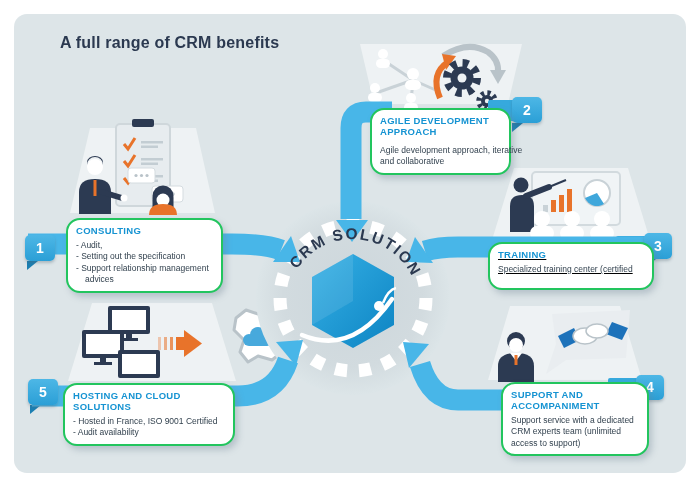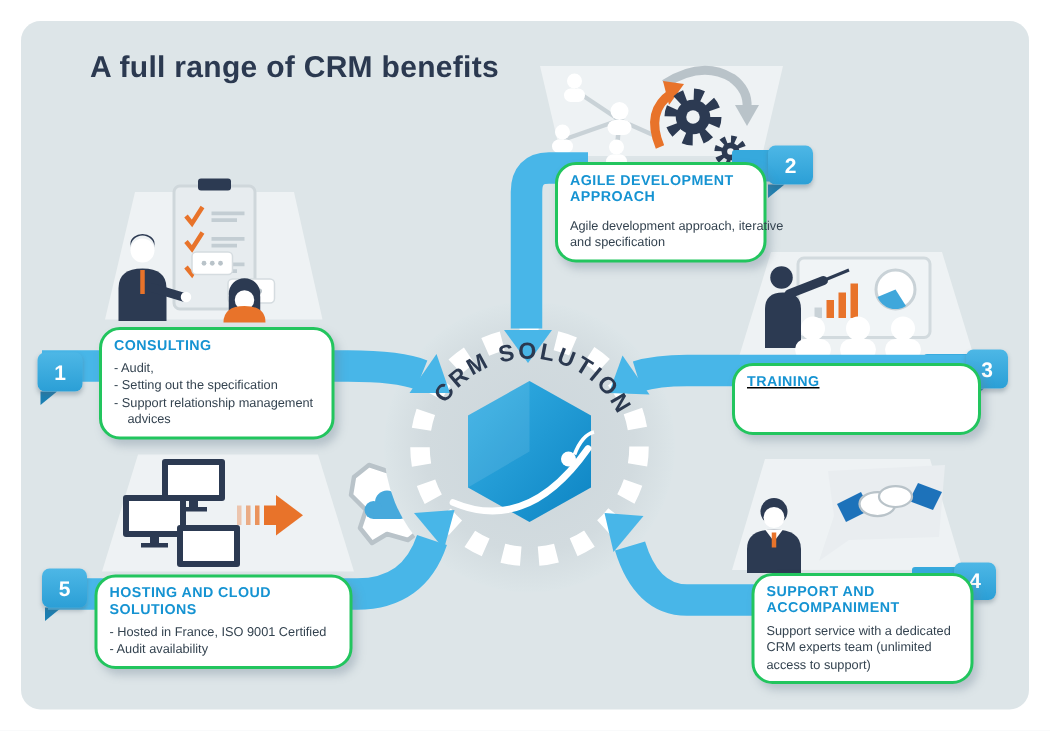--- a/index.html
+++ b/index.html
@@ -1,20 +1,20 @@
 <!DOCTYPE html>
 <html><head>
 <meta charset="utf-8">
 <style>
   html,body{margin:0;padding:0;background:#ffffff;}
   .stage{position:relative;width:700px;height:487px;background:#ffffff;overflow:hidden;
          font-family:"Liberation Sans", sans-serif;}
   .card{position:absolute;left:14px;top:14px;width:672px;height:459px;border-radius:13px;
         background:#dde5e8;}
-  .page-title{position:absolute;left:60px;top:34px;font-size:20px;font-weight:700;
+  .page-title{position:absolute;left:60px;top:34px;font-size:16px;font-weight:700;
         color:#2b3950;letter-spacing:0.2px;z-index:6;}
   .bgsvg{position:absolute;left:0;top:0;z-index:1;}
   .badge{position:absolute;z-index:4;background:linear-gradient(#4db7e6,#2b9fd6);
         border-radius:5px;color:#fff;font-weight:700;font-size:14px;text-align:center;
         box-shadow:0 2px 3px rgba(80,100,115,.35);}
   .box{position:absolute;z-index:5;background:#ffffff;border:2px solid #22c55e;border-radius:14px;
         box-sizing:border-box;padding:6px 4px 5px 8px;
         box-shadow:3px 4px 6px rgba(110,130,145,.35);}
   .box-title{font-size:9.5px;font-weight:700;color:#1593d2;letter-spacing:.3px;
         line-height:1.15;margin-bottom:3px;}
@@ -271,25 +271,26 @@
     <div class="box-title">CONSULTING</div>
     <div class="line">- Audit,</div>
     <div class="line">- Setting out the specification</div>
     <div class="line">- Support relationship management</div>
     <div class="line cont">advices</div>
   </div>
 
   <div class="box" style="left:370px;top:108px;width:141px;min-height:66px;">
     <div class="box-title gap">AGILE DEVELOPMENT APPROACH</div>
     <div class="line">Agile development approach, iterative</div>
-    <div class="line">and specification</div>
+    <div class="line">and collaborative</div>
   </div>
 
   <div class="box" style="left:488px;top:242px;width:166px;min-height:48px;text-decoration:underline;">
     <div class="box-title">TRAINING</div>
+    <div class="line">Specialized training center (certified</div>
   </div>
 
   <div class="box" style="left:501px;top:382px;width:148px;min-height:70px;">
     <div class="box-title">SUPPORT AND ACCOMPANIMENT</div>
     <div class="line">Support service with a dedicated</div>
     <div class="line">CRM experts team (unlimited</div>
     <div class="line">access to support)</div>
   </div>
 
   <div class="box" style="left:63px;top:383px;width:172px;min-height:62px;">

